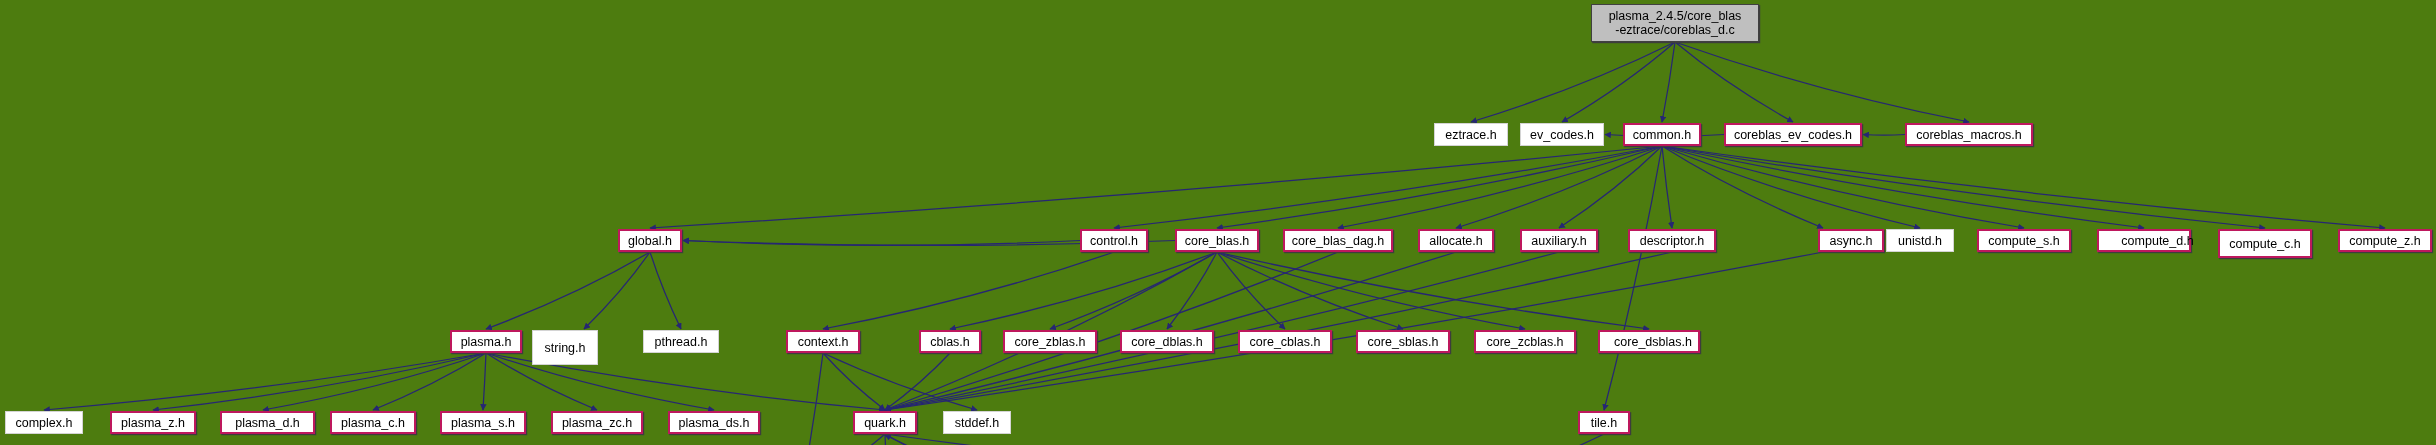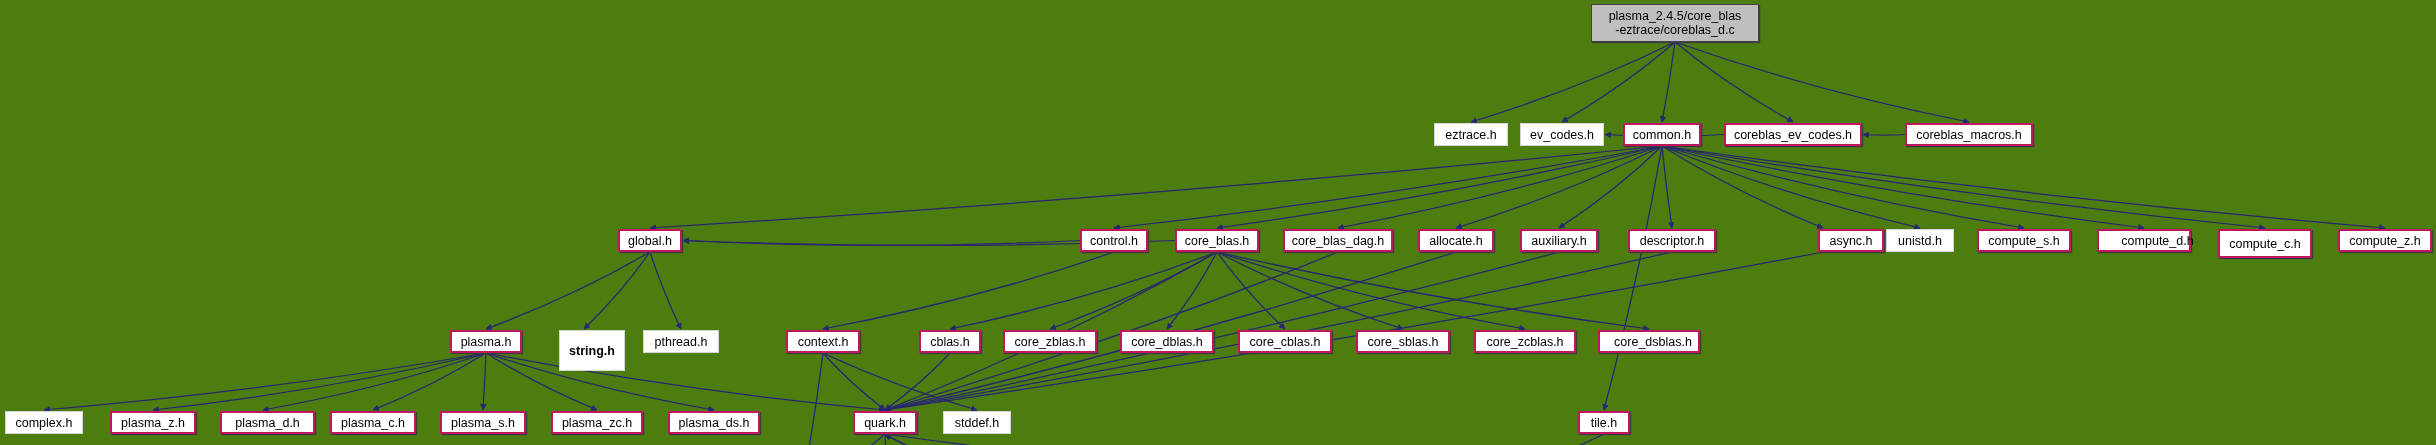--- a/index.html
+++ b/index.html
@@ -139,21 +139,21 @@
       <div class="node solid" style="left: 1418px; top: 229px; width: 76px; height: 23px;">allocate.h</div>
       <div class="node solid" style="left: 1520px; top: 229px; width: 78px; height: 23px;">auxiliary.h</div>
       <div class="node solid" style="left: 1628px; top: 229px; width: 88px; height: 23px;">descriptor.h</div>
       <div class="node solid" style="left: 1818px; top: 229px; width: 66px; height: 23px;">async.h</div>
       <div class="node faint" style="left: 1886px; top: 229px; width: 68px; height: 23px;">unistd.h</div>
       <div class="node solid" style="left: 1977px; top: 229px; width: 94px; height: 23px;">compute_s.h</div>
       <div class="node solid" style="left: 2097px; top: 229px; width: 94px; height: 23px; padding-left: 27px;">compute_d.h</div>
       <div class="node solid" style="left: 2218px; top: 229px; width: 94px; height: 29px;">compute_c.h</div>
       <div class="node solid" style="left: 2338px; top: 229px; width: 94px; height: 23px;">compute_z.h</div>
       <div class="node solid" style="left: 450px; top: 330px; width: 72px; height: 23px;">plasma.h</div>
-      <div class="node faint" style="left: 559px; top: 330px; width: 66px; height: 41px; font-weight: bold;">string.h</div>
+      <div class="node faint" style="left: 532px; top: 330px; width: 66px; height: 35px;">string.h</div>
       <div class="node faint" style="left: 643px; top: 330px; width: 76px; height: 23px;">pthread.h</div>
       <div class="node solid" style="left: 786px; top: 330px; width: 74px; height: 23px;">context.h</div>
       <div class="node solid" style="left: 919px; top: 330px; width: 62px; height: 23px;">cblas.h</div>
       <div class="node solid" style="left: 1003px; top: 330px; width: 94px; height: 23px;">core_zblas.h</div>
       <div class="node solid" style="left: 1120px; top: 330px; width: 94px; height: 23px;">core_dblas.h</div>
       <div class="node solid" style="left: 1238px; top: 330px; width: 94px; height: 23px;">core_cblas.h</div>
       <div class="node solid" style="left: 1356px; top: 330px; width: 94px; height: 23px;">core_sblas.h</div>
       <div class="node solid" style="left: 1474px; top: 330px; width: 102px; height: 23px;">core_zcblas.h</div>
       <div class="node solid" style="left: 1598px; top: 330px; width: 102px; height: 23px; padding-left: 8px;">core_dsblas.h</div>
       <div class="node faint" style="left: 5px; top: 411px; width: 78px; height: 23px;">complex.h</div>

